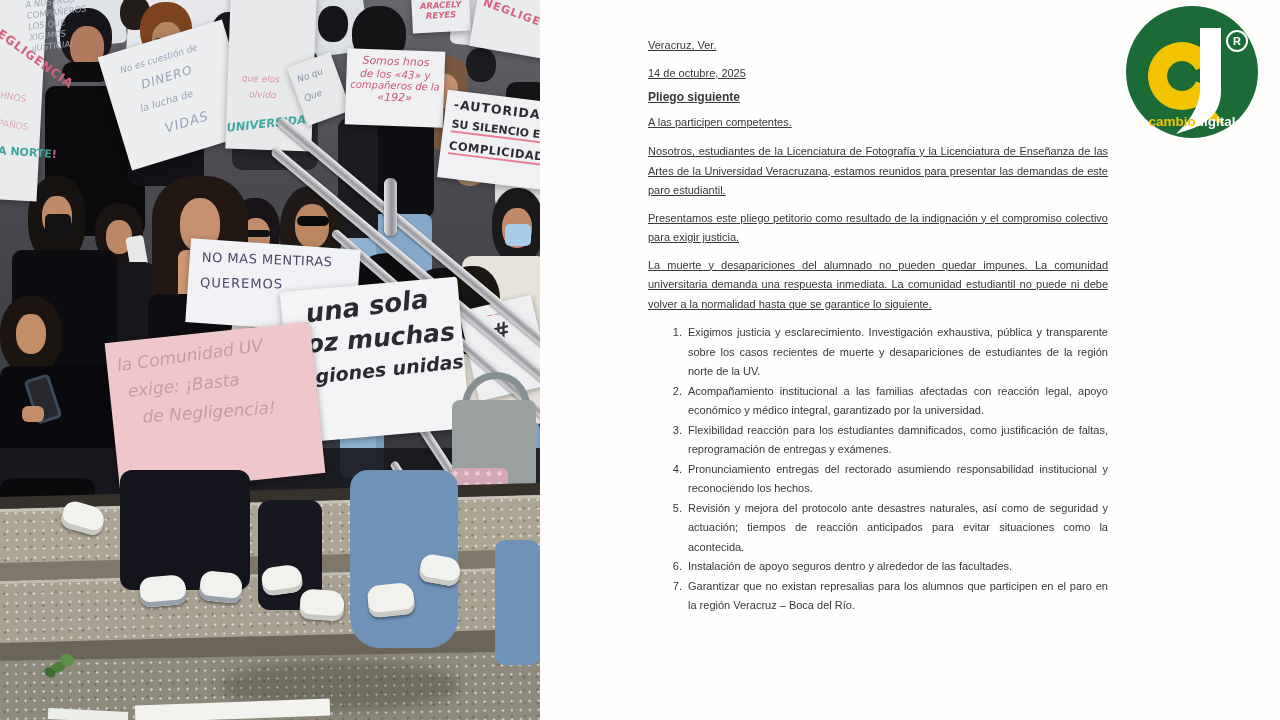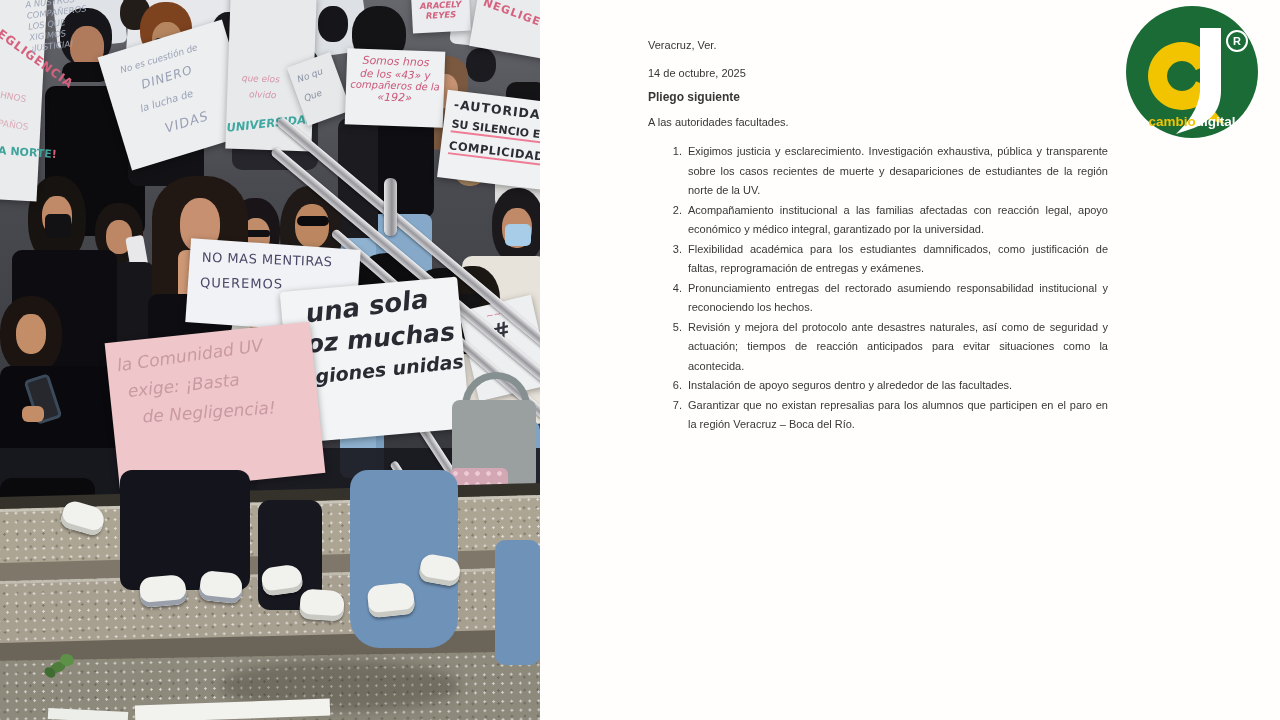--- a/index.html
+++ b/index.html
@@ -20,21 +20,21 @@
         box-shadow:0 1px 3px rgba(0,0,0,.45);transform-origin:0 0;}
   .tread{background-color:#ada593;
          background-image:radial-gradient(rgba(255,255,255,.6) 1px,transparent 1.4px),
                           radial-gradient(rgba(70,62,50,.4) 1px,transparent 1.4px);
          background-size:9px 9px,13px 13px;background-position:0 0,4px 6px;}
   .shoe{background:#f1f1ee;border-radius:12px 14px 10px 10px;box-shadow:inset 0 -5px 0 #c9c9c4,0 2px 3px rgba(0,0,0,.4);}
   
   #doc{left:540px;top:0;width:740px;height:720px;background:#fffefd;}
   #doc-edge{left:540px;top:0;width:3px;height:720px;background:#ece6d8;}
   #doc-body{left:108px;top:36px;width:460px;color:#373737;font-size:11px;line-height:19.5px;}
-  #doc-body p{margin:0 0 8px 0;text-align:justify;}
+  #doc-body p{margin:0 0 8px 0;text-align:justify;text-decoration:underline;}
   .docline{margin:0;}
   #doc-title{font-weight:bold;text-align:center;margin:4px 0 5px 0 !important;font-size:12px;}
   #doc-place{margin-bottom:8px !important;text-align:left !important;}
   #doc-date{margin-bottom:5px !important;text-align:center;}
   #doc-salutation{margin-bottom:10px !important;text-align:left !important;}
   #demands{margin:9px 0 0 0;padding-left:37px;}
   #demands li{text-align:justify;margin:0;padding-left:3px;}
   #doc-signature{text-align:center !important;margin-top:37px !important;}
 </style>
 </head>
@@ -256,25 +256,28 @@
   <div class="ab" style="left:135px;top:702px;width:195px;height:17px;background:#f2f2ef;transform:rotate(-2deg);"></div>
   <div class="ab" style="left:48px;top:710px;width:80px;height:11px;background:#eceeea;transform:rotate(3deg);"></div>
 </div>
 
 <div id="doc-edge" class="ab"></div>
 <div id="doc" class="ab">
   <div id="doc-body" class="ab">
     <p id="doc-place" class="docline">Veracruz, Ver.</p>
     <p id="doc-date" class="docline">14 de octubre, 2025</p>
     <p id="doc-title" class="docline">Pliego siguiente</p>
-    <p id="doc-salutation" class="docline">A las autoridades facultades.</p>
+    <p id="doc-salutation" class="docline">A las participen competentes.</p>
+    <p style="margin-bottom:8px;">Nosotros, estudiantes de la Licenciatura de Fotografía y la Licenciatura de Enseñanza de las Artes de la Universidad Veracruzana, estamos reunidos para presentar las demandas de este paro estudiantil.</p>
+    <p style="margin-bottom:8px;">Presentamos este pliego petitorio como resultado de la indignación y el compromiso colectivo para exigir justicia.</p>
+    <p style="margin-bottom:0;">La muerte y desapariciones del alumnado no pueden quedar impunes. La comunidad universitaria demanda una respuesta inmediata. La comunidad estudiantil no puede ni debe volver a la normalidad hasta que se garantice lo siguiente.</p>
     <ol id="demands">
       <li>Exigimos justicia y esclarecimiento. Investigación exhaustiva, pública y transparente sobre los casos recientes de muerte y desapariciones de estudiantes de la región norte de la UV.</li>
       <li>Acompañamiento institucional a las familias afectadas con reacción legal, apoyo económico y médico integral, garantizado por la universidad.</li>
-      <li>Flexibilidad académica para los estudiantes damnificados, como justificación de faltas, reprogramación de entregas y exámenes.</li>
+      <li>Flexibilidad reacción para los estudiantes damnificados, como justificación de faltas, reprogramación de entregas y exámenes.</li>
       <li>Pronunciamiento entregas del rectorado asumiendo responsabilidad institucional y reconociendo los hechos.</li>
       <li>Revisión y mejora del protocolo ante desastres naturales, así como de seguridad y actuación; tiempos de reacción anticipados para evitar situaciones como la acontecida.</li>
       <li>Instalación de apoyo seguros dentro y alrededor de las facultades.</li>
       <li>Garantizar que no existan represalias para los alumnos que participen en el paro en la región Veracruz – Boca del Río.</li>
     </ol>
   </div>
 </div>
 
 <div class="ab" style="left:1124px;top:4px;width:136px;height:136px;">
   <svg width="136" height="136" viewBox="0 0 136 136">

